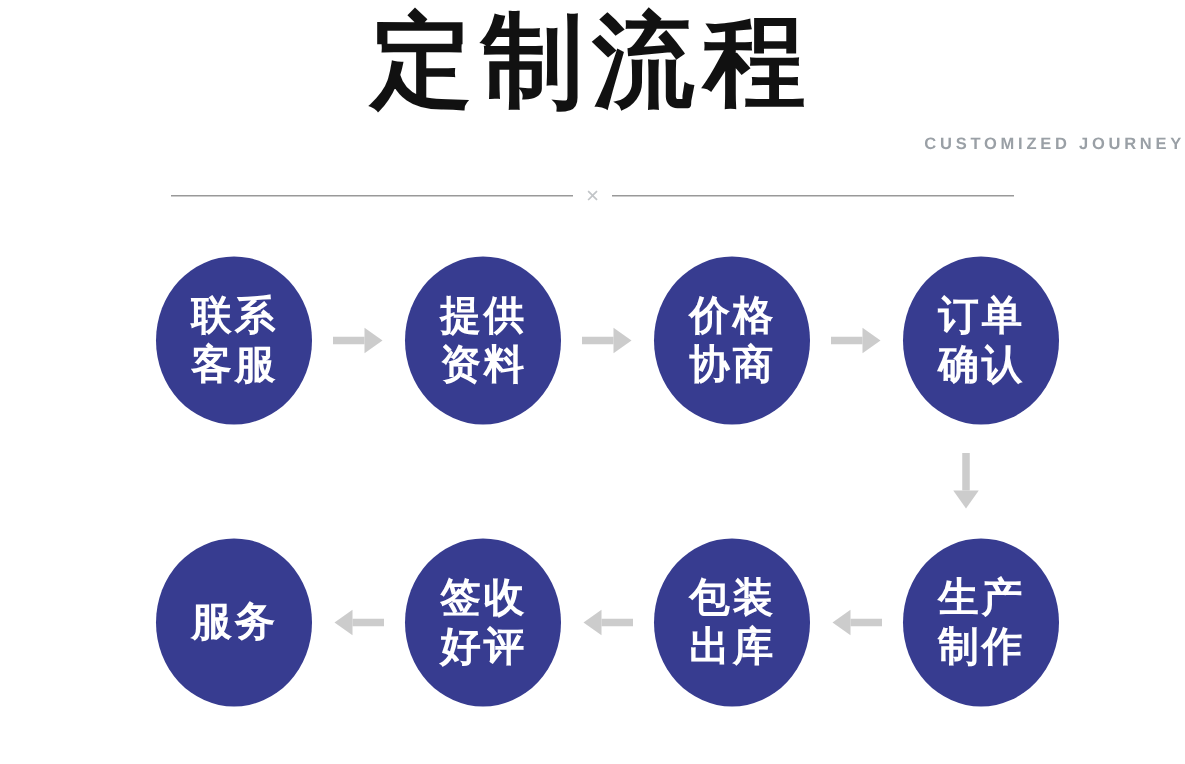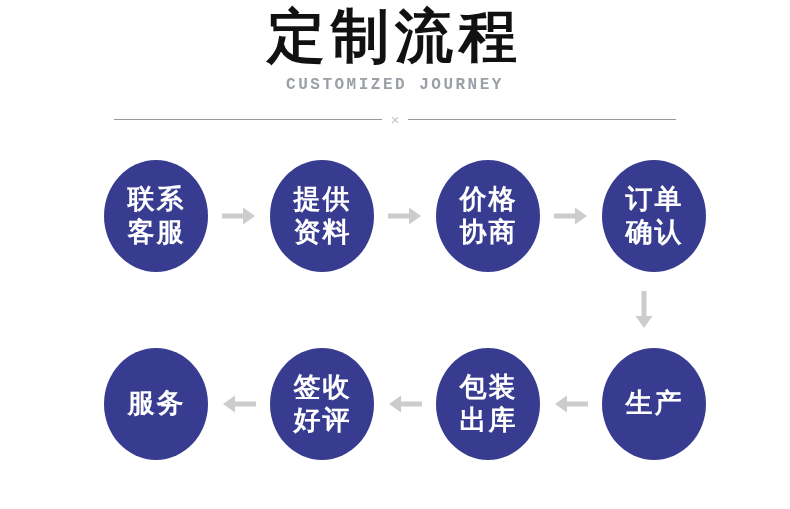--- a/index.html
+++ b/index.html
@@ -6,35 +6,34 @@
   html, body { background: #ffffff; }
   body {
     width: 790px; height: 509px;
     overflow: hidden;
     font-family: "Liberation Sans", "DejaVu Sans", sans-serif;
   }
   .page { width: 790px; height: 509px; padding-top: 4px; }
 
   .title {
     text-align: center;
-    font-size: 58px;
+    font-size: 68px;
     line-height: 1.1;
     font-weight: 900;
     letter-spacing: 6px;
     color: var(--title-text, #111111);
   }
   .subtitle {
-    text-align: center;
+    text-align: right;
     margin-top: 7px;
-    font-size: 16px;
+    font-size: 11px;
     line-height: 20px;
     letter-spacing: 2.5px;
     font-weight: bold;
     color: var(--subtitle-text, #9aa0a6);
-    font-family: Liberation Mono, monospace;
   }
   .divider {
     width: 562px;
     margin: 17px auto 0;
     display: flex;
     align-items: center;
   }
   .divider .line {
     flex: 1;
     height: 1px;
@@ -173,17 +172,18 @@
         <span>出库</span>
       </div>
       <div class="arrow-cell">
         <svg width="34" height="24" viewBox="0 0 34 24">
             <polygon class="arrow-fill" points="13,3.5 1,12 13,20.5"></polygon>
             <rect class="arrow-fill" x="13" y="9.5" width="21" height="5"></rect>
           </svg>
       </div>
       <div class="circle">
         <span>生产</span>
+        <span>制作</span>
       </div>
     </div>
 
   </div>
 </div>
 
 </body></html>

